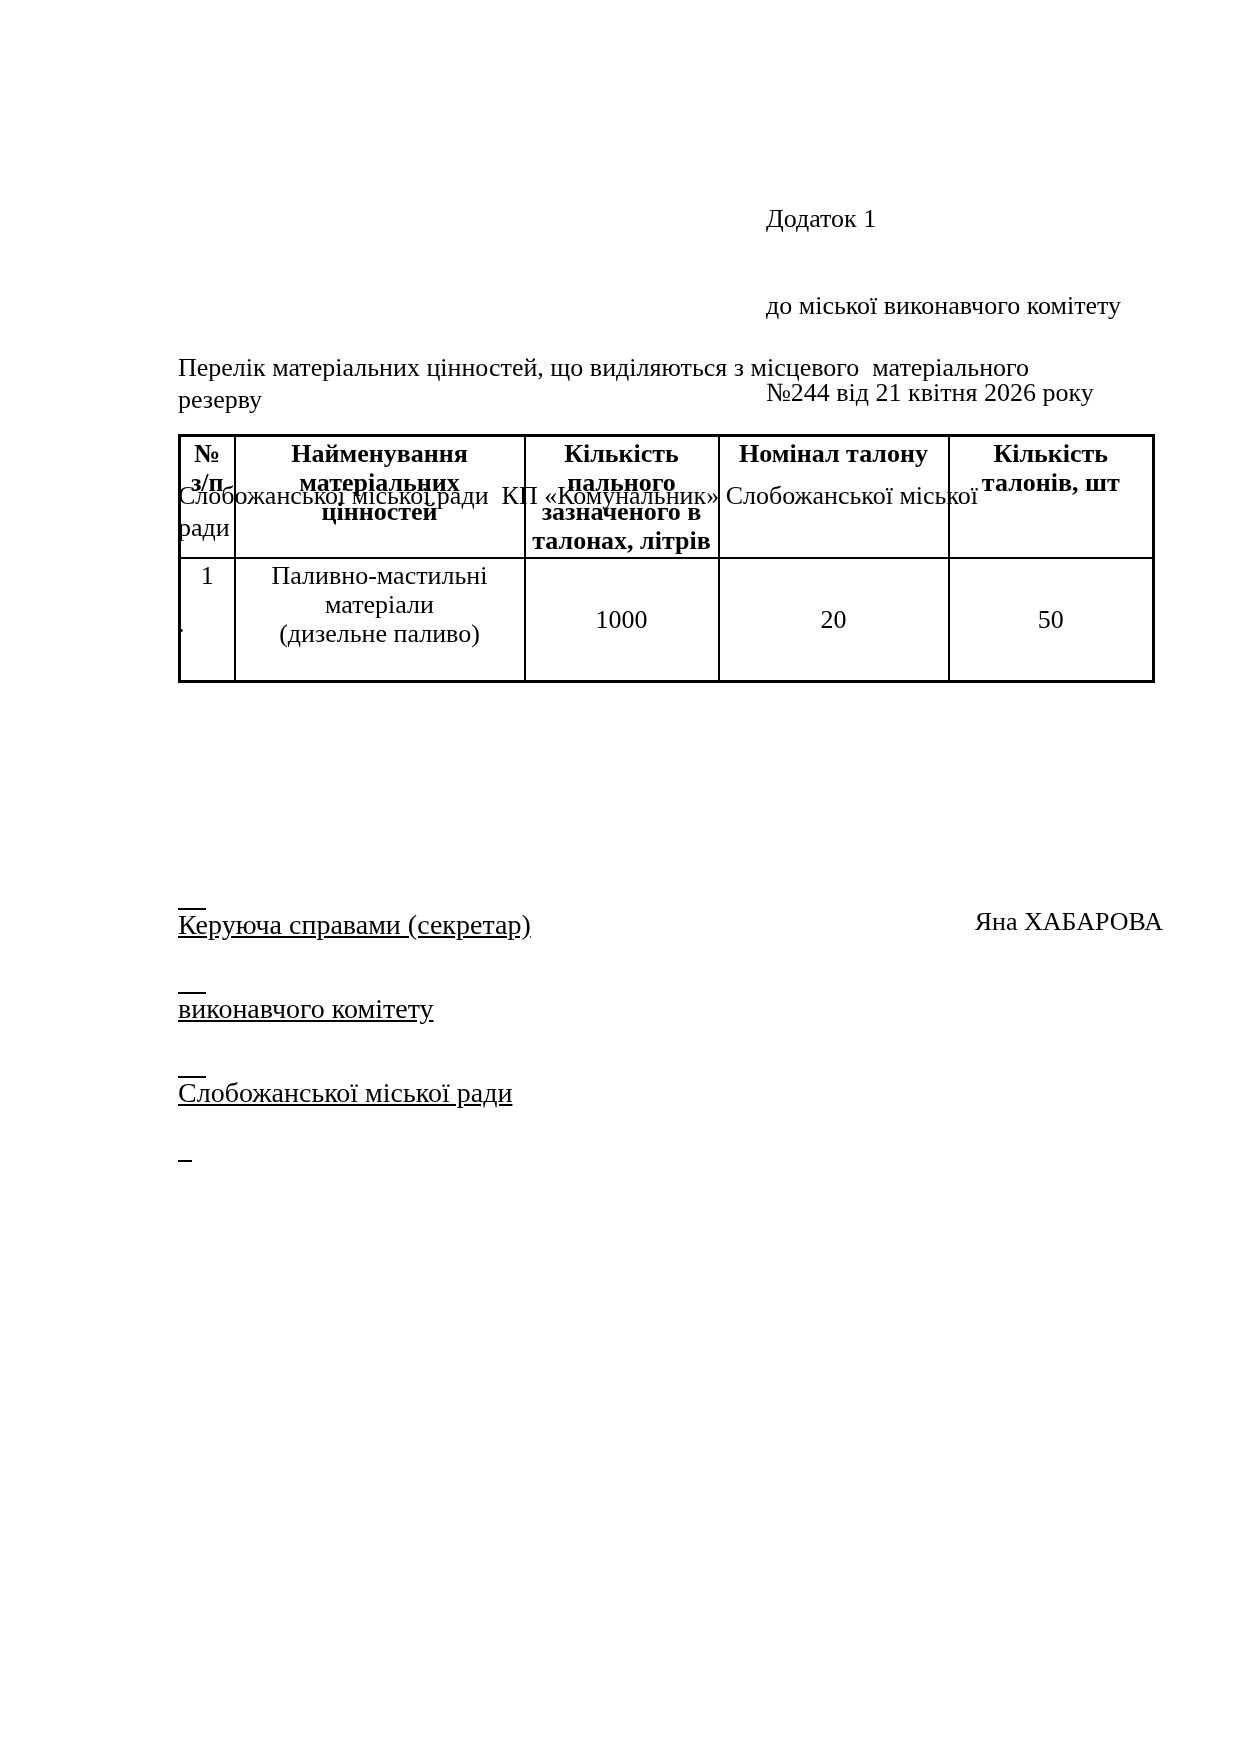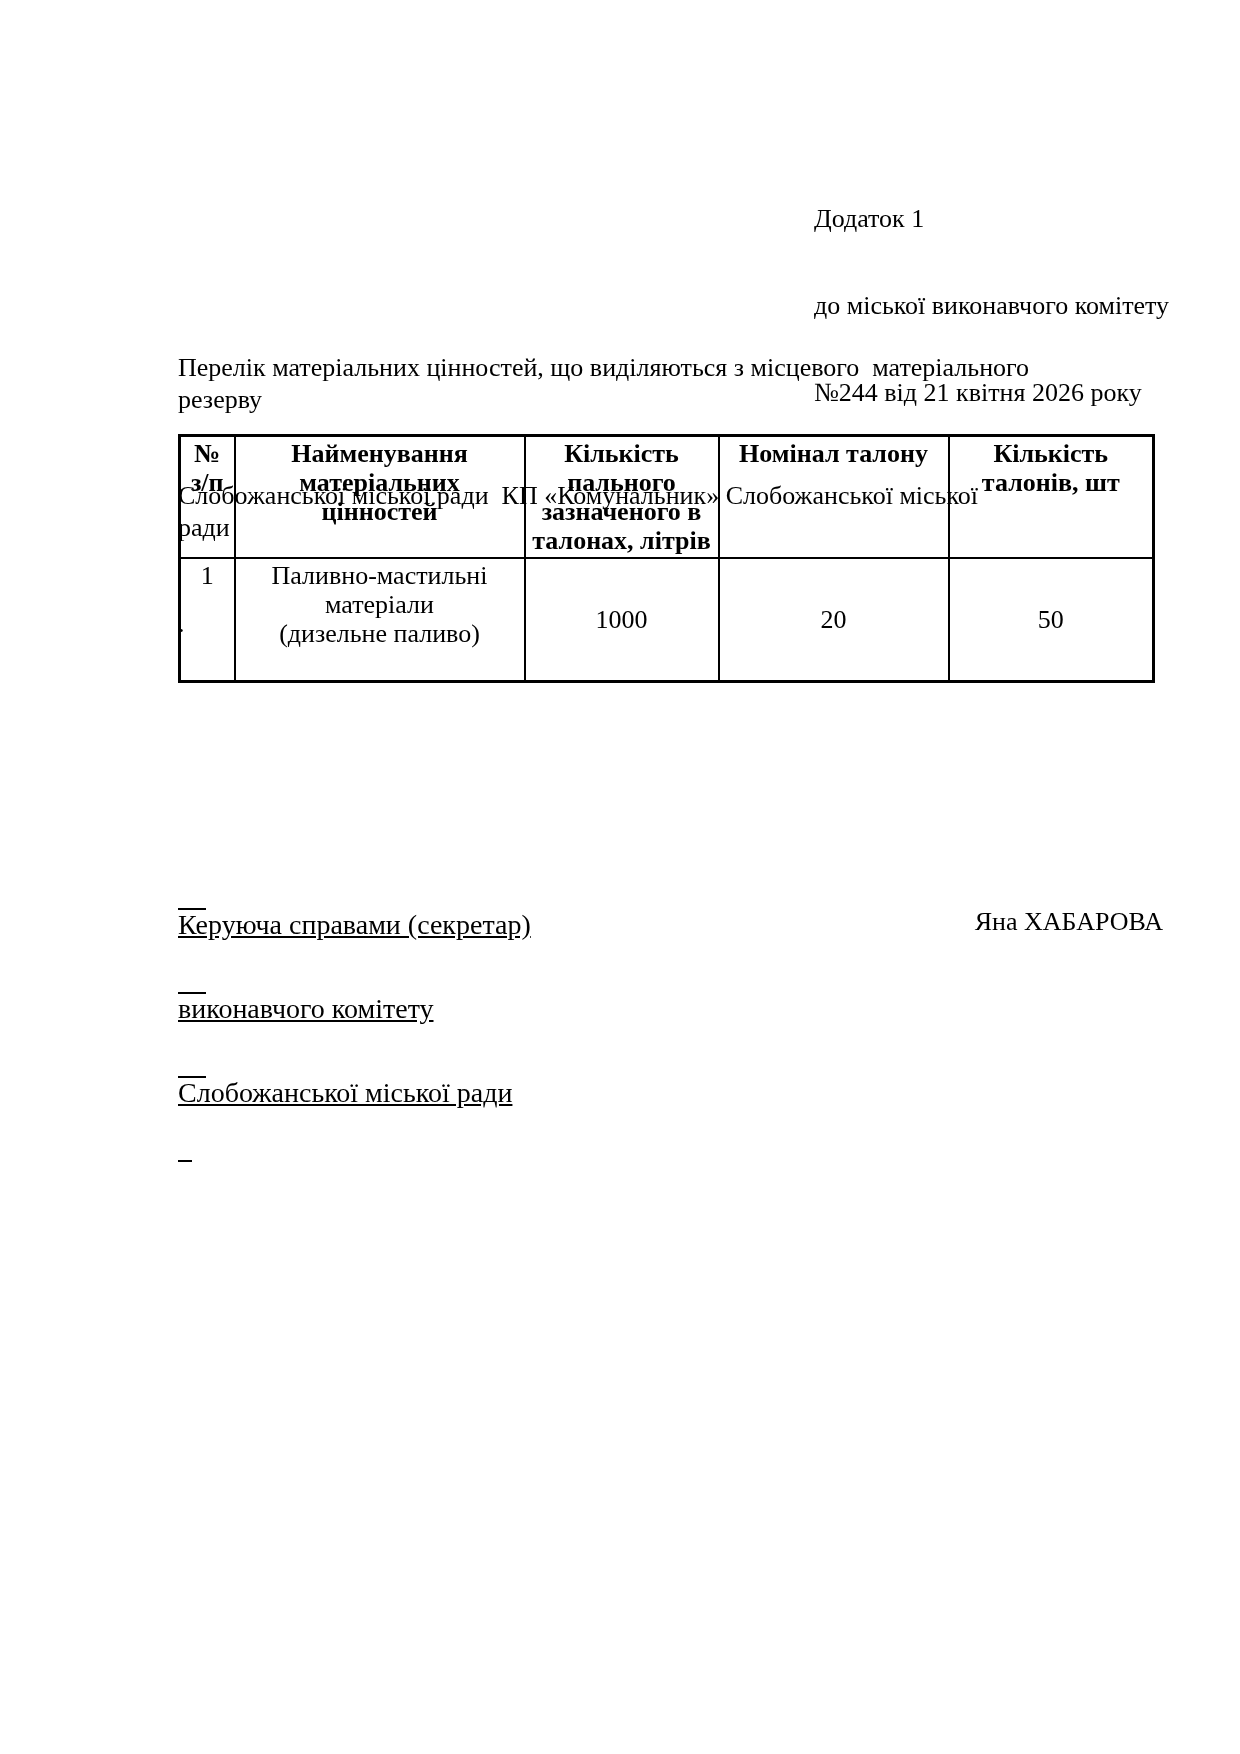--- a/index.html
+++ b/index.html
@@ -18,21 +18,20 @@
   }
   
   .ref-block {
     position: absolute;
     left: 766px;
     top: 146px;
     font-size: 26px;
     line-height: 29px;
     text-align: left;
     white-space: pre-wrap;
-    margin-left: 48px;
   }
   
   .doc-title {
     position: absolute;
     left: 178px;
     width: 856px;
     top: 288px;
     text-align: left;
     font-size: 26px;
     line-height: 32px;

